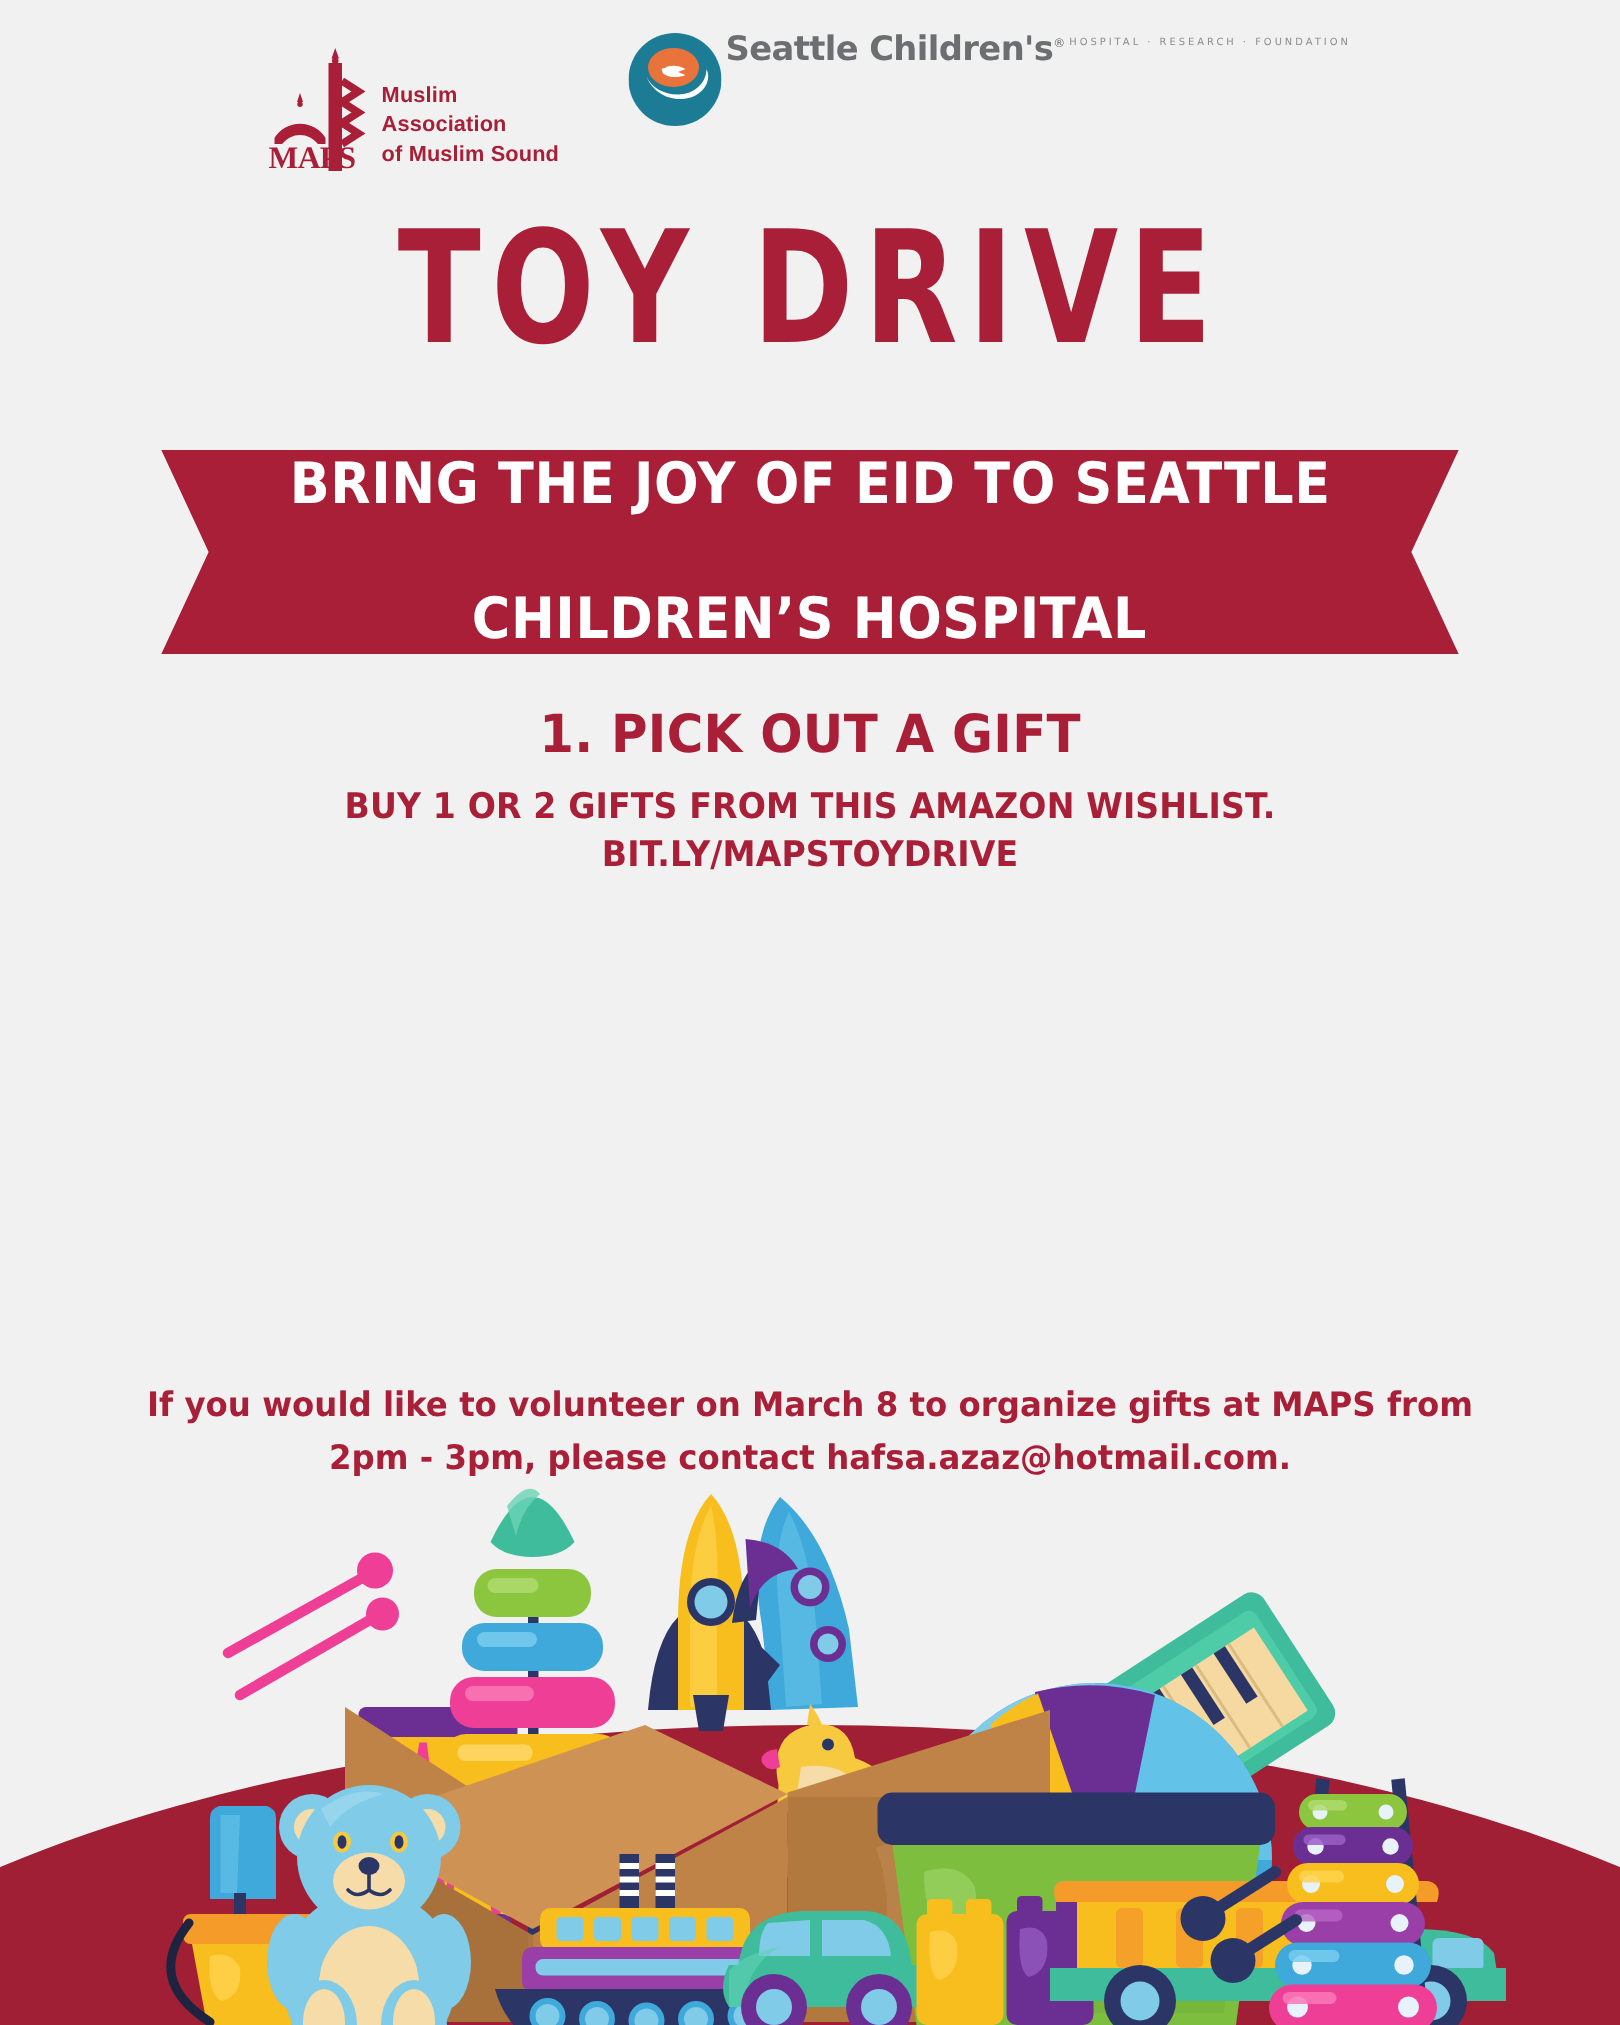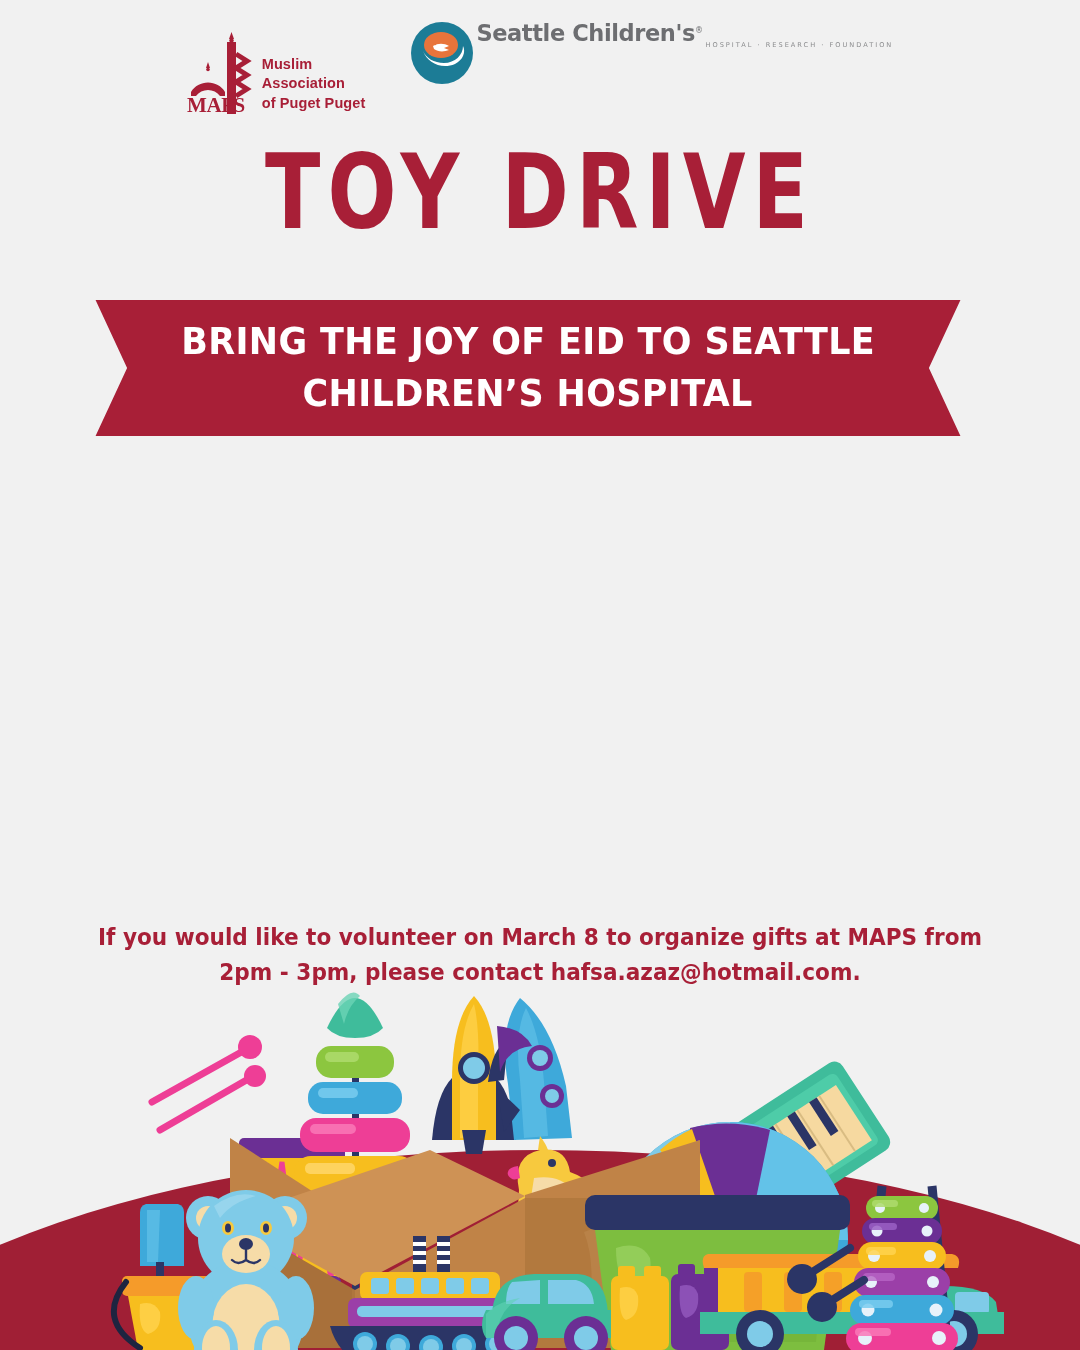--- a/index.html
+++ b/index.html
@@ -40,52 +40,52 @@
     letter-spacing: -0.4px;
     line-height: 1;
     position: relative;
   }
   .sch-name sup { font-size: 8px; vertical-align: super; font-weight: 400; }
   .sch-sub {
     color: #8b8c8e;
     font-family: "DejaVu Sans", sans-serif;
     font-size: 6.6px;
     letter-spacing: 2.0px;
-    margin-top: 19px;
+    margin-top: 2px;
   }
 
   
   .poster-title {
     position: absolute;
     top: 137px; left: 0; width: 1080px;
     text-align: center;
     color: #A81F37;
     font-family: "DejaVu Sans", sans-serif;
     font-weight: 700;
     font-size: 104px;
     letter-spacing: 9px;
     transform: scaleX(0.78);
     line-height: 1.06;
     white-space: nowrap;
   }
 
   
   .ribbon {
     position: absolute;
-    top: 300px; left: 64px;
+    top: 300px; left: 76px;
     width: 928px; height: 136px;
     background: #A81F37;
     clip-path: polygon(
       0% 0%, 100% 0%,
       96.6% 0%, 93.2% 50%, 96.6% 100%,
       100% 100%, 0% 100%,
       3.4% 100%, 6.8% 50%, 3.4% 0%
     );
     display: flex; flex-direction: column;
-    align-items: center; justify-content: center;
+    align-items: center; justify-content: space-between;
     gap: 6px;
   }
   .ribbon-line {
     color: #ffffff;
     font-family: "DejaVu Sans", sans-serif;
     font-weight: 700;
     font-size: 38px;
     letter-spacing: .4px;
     transform: scaleX(0.92);
     white-space: nowrap;
@@ -155,21 +155,21 @@
       <path d="M4 62 A20 20 0 0 1 38 62 L38 66 L33 66 A15 15 0 0 0 9 66 L4 66 Z" fill="#A81F37"></path>
 
       <path d="M21 32 L23 38 L19 38 Z" fill="#A81F37"></path>
       <circle cx="21" cy="39.5" r="1.8" fill="#A81F37"></circle>
 
       <text x="0" y="82" font-family="Liberation Serif, serif" font-weight="700" font-size="21" fill="#A81F37" letter-spacing="-0.4">MAPS</text>
     </svg>
     <div class="maps-text">
       <div>Muslim</div>
       <div>Association</div>
-      <div>of Puget Puget</div>
+      <div>of Muslim Sound</div>
     </div>
   </div>
 
   <div class="sch-logo">
     <svg class="sch-mark" viewBox="0 0 62 62">
       <circle cx="31" cy="31" r="31" fill="#1C7C96"></circle>
       <ellipse cx="30" cy="23" rx="17" ry="13" fill="#E8743B"></ellipse>
       <path d="M12 29 C16 40, 30 48, 44 42 C52 38, 55 30, 52 24 C52 33, 44 41, 33 41 C23 41, 15 36, 12 29 Z" fill="#ffffff"></path>
       <path d="M22 24 C27 21, 33 21, 38 24 L33 26 L38 28 C33 30, 27 30, 23 27 Z" fill="#ffffff"></path>
       <circle cx="24" cy="22" r="1.3" fill="#E8743B"></circle>
@@ -182,20 +182,25 @@
 
 <div class="poster-title">TOY DRIVE</div>
 
 <div class="ribbon">
   <div class="ribbon-line">BRING THE JOY OF EID TO SEATTLE</div>
   <div class="ribbon-line">CHILDREN’S HOSPITAL</div>
 </div>
 
 <div class="steps">
 
+  <div class="step">
+    <div class="step-head">1. PICK OUT A GIFT</div>
+    <div class="step-body">BUY 1 OR 2 GIFTS FROM THIS AMAZON WISHLIST.</div>
+    <div class="step-body">BIT.LY/MAPSTOYDRIVE</div>
+  </div>
 
 
 
 </div>
 
 <div class="volunteer">
   <div>If you would like to volunteer on March 8 to organize gifts at MAPS from</div>
   <div>2pm - 3pm, please contact hafsa.azaz@hotmail.com.</div>
 </div>
 

